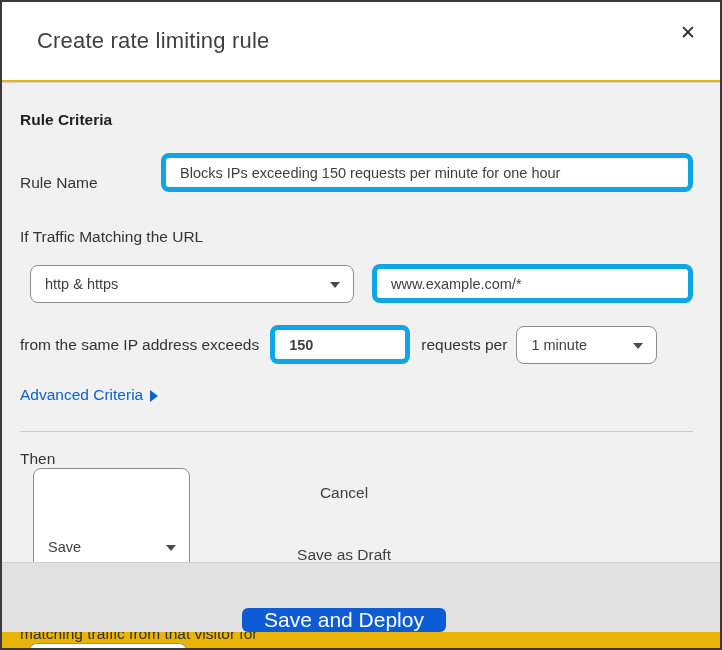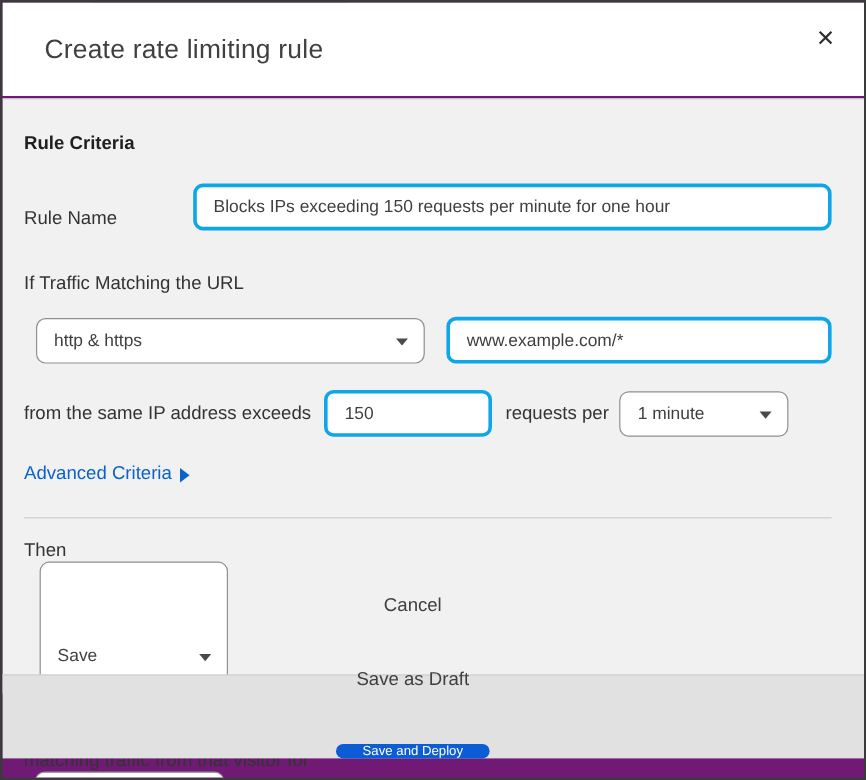--- a/index.html
+++ b/index.html
@@ -6,21 +6,21 @@
   html, body { width: 722px; height: 650px; }
   body {
     font-family: "Liberation Sans", "DejaVu Sans", sans-serif;
     background: #ffffff;
   }
   .dialog {
     position: relative;
     width: 722px;
     height: 650px;
     border: 2px solid #3a3a3a;
-    background: #701a75;
+    background: #eab308;
     overflow: hidden;
   }
   .top-strip {
     position: absolute;
     top: 0; left: 75px;
     width: 212px; height: 5px;
     background: #06202f;
   }
   
   .header {
@@ -72,21 +72,21 @@
   }
   .field-label {
     width: 97px;
     flex: 0 0 97px;
     font-size: 15.5px;
     color: #333333;
   }
   .text-input {
     flex: 1;
     height: 39px;
-    border: 3px solid #0ea5e9;
+    border: 5px solid #0ea5e9;
     border-radius: 8px;
     background: #ffffff;
     padding: 0 14px;
     font-size: 14.5px;
     color: #3f3f3f;
     font-family: "Liberation Sans", "DejaVu Sans", sans-serif;
     outline: none;
   }
   .text-input::placeholder { color: #767676; opacity: 1; }
   .plain-text {
@@ -132,20 +132,21 @@
   .url-input { flex: 1; }
   .threshold-row {
     display: flex;
     align-items: center;
     margin-bottom: 22px;
   }
   .requests-input {
     width: 140px;
     flex: 0 0 140px;
     margin: 0 11px;
+    font-weight: bold;
   }
   .period-select { width: 141px; flex: 0 0 141px; margin-left: 9px; }
   .advanced-link {
     display: inline-flex;
     align-items: center;
     gap: 7px;
     color: #0a63c9;
     font-size: 15.5px;
     text-decoration: none;
     cursor: pointer;
@@ -191,21 +192,21 @@
     cursor: pointer;
     font-family: "Liberation Sans", "DejaVu Sans", sans-serif;
   }
   .primary-btn {
     background: #0b5cd5;
     color: #ffffff;
     border: none;
     border-radius: 6px;
     height: 39px;
     padding: 0 22px;
-    font-size: 11px;
+    font-size: 21px;
     cursor: pointer;
     font-family: "Liberation Sans", "DejaVu Sans", sans-serif;
   }
 </style>
 </head>
 <body>
 
 <div class="dialog">
   <div class="top-strip"></div>
 

